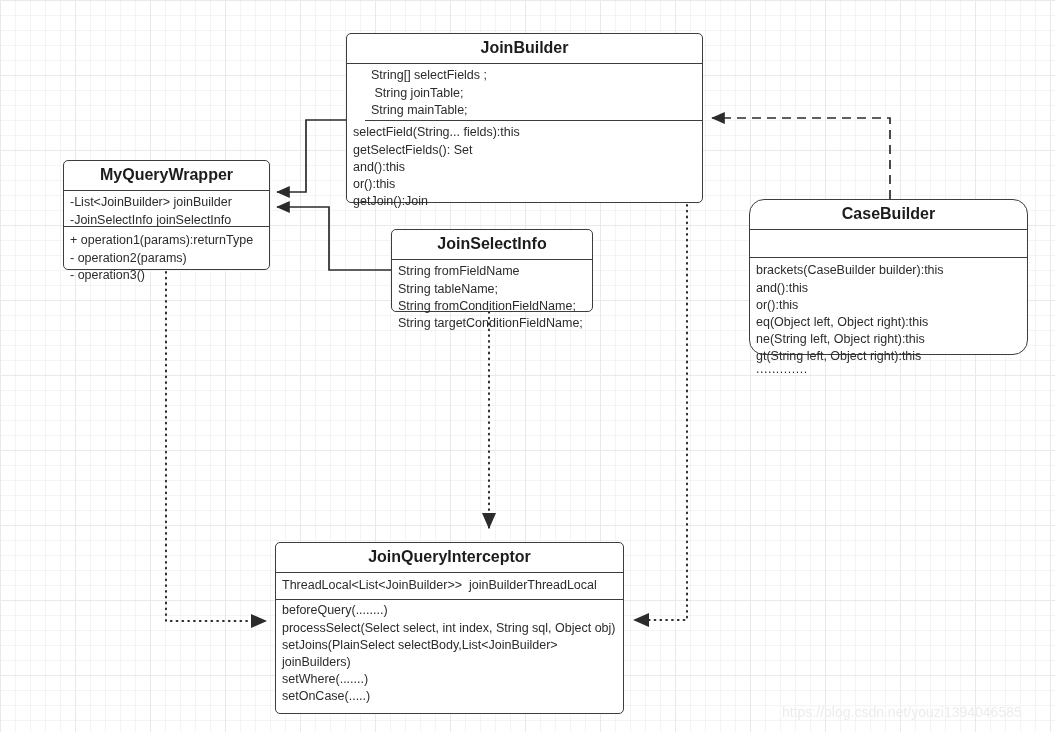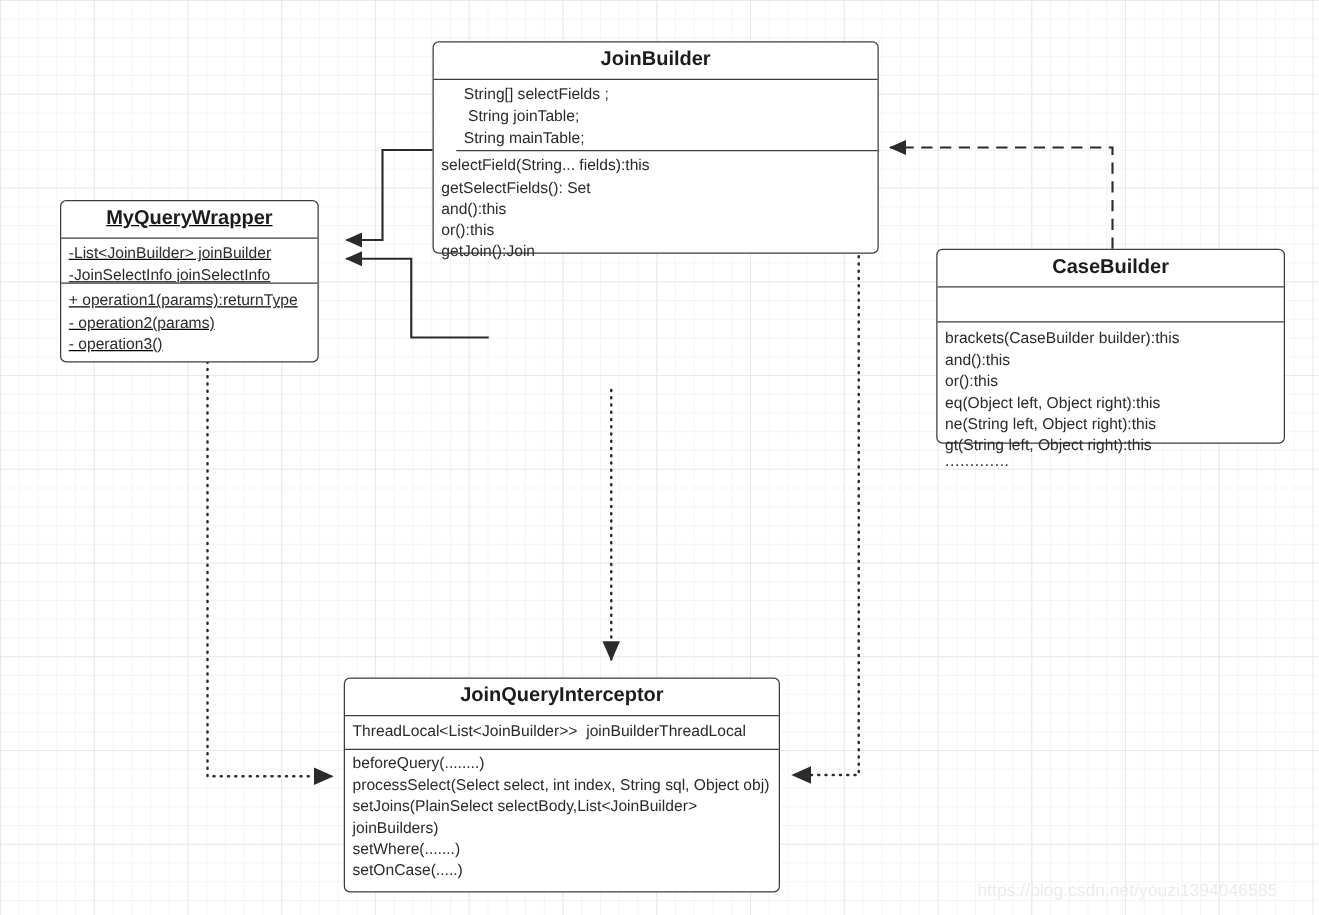--- a/index.html
+++ b/index.html
@@ -118,35 +118,44 @@
     </div>
     <div class="uml-compartment">
       <div class="row">selectField(String... fields):this</div>
       <div class="row">getSelectFields(): Set</div>
       <div class="row">and():this</div>
       <div class="row">or():this</div>
       <div class="row">getJoin():Join</div>
     </div>
   </div>
 
-  <div class="uml-class" style="left:48px; top:160px; width:207px; height:130px;text-decoration:underline;">
+  <div class="uml-class" style="left:63px; top:160px; width:207px; height:110px;">
     <div class="uml-title">MyQueryWrapper</div>
     <div class="uml-compartment bordered" style="height:36px;">
       <div class="row">-List&lt;JoinBuilder&gt; joinBuilder</div>
       <div class="row">-JoinSelectInfo joinSelectInfo</div>
     </div>
     <div class="uml-compartment" style="padding-top:5px;">
       <div class="row">+ operation1(params):returnType</div>
       <div class="row">- operation2(params)</div>
       <div class="row">- operation3()</div>
     </div>
   </div>
 
+  <div class="uml-class" style="left:391px; top:229px; width:202px; height:83px;">
+    <div class="uml-title">JoinSelectInfo</div>
+    <div class="uml-compartment">
+      <div class="row">String fromFieldName</div>
+      <div class="row">String tableName;</div>
+      <div class="row">String fromConditionFieldName;</div>
+      <div class="row">String targetConditionFieldName;</div>
+    </div>
+  </div>
 
-  <div class="uml-class" style="left:749px; top:199px; width:279px; height:156px;">
+  <div class="uml-class" style="left:749px; top:199px; width:279px; height:156px;border-radius:15px;">
     <div class="uml-title">CaseBuilder</div>
     <div class="uml-compartment bordered" style="height:28px;"></div>
     <div class="uml-compartment" style="padding-top:4px;">
       <div class="row">brackets(CaseBuilder builder):this</div>
       <div class="row">and():this</div>
       <div class="row">or():this</div>
       <div class="row">eq(Object left, Object right):this</div>
       <div class="row">ne(String left, Object right):this</div>
       <div class="row">gt(String left, Object right):this</div>
       <div class="row ellipsis-row">.............</div>

